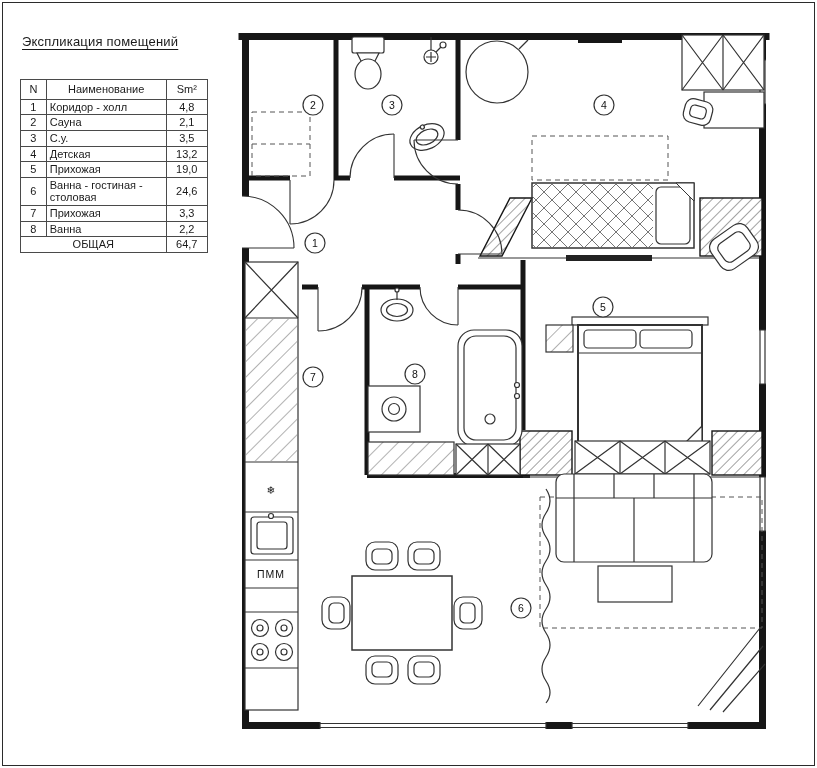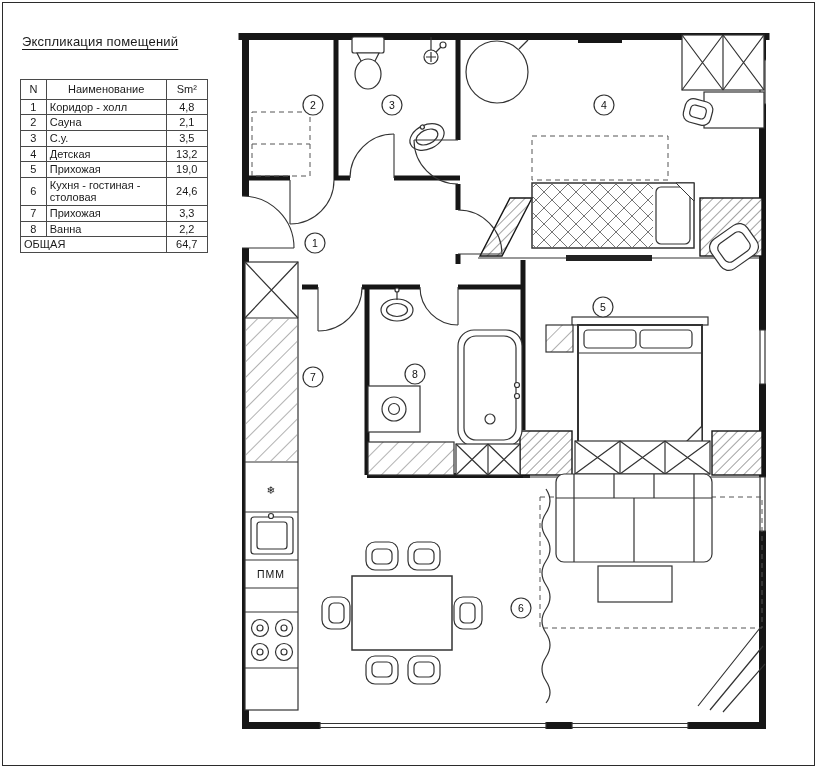--- a/index.html
+++ b/index.html
@@ -9,21 +9,21 @@
   }
   .frame{position:absolute;inset:2px;border:1px solid #2b2b2b;pointer-events:none;}
   .panel{position:absolute;left:20px;top:24px;width:188px;}
   .title{font-size:13px;margin:10px 0 30px 2px;text-decoration:underline;text-underline-offset:3px;letter-spacing:.2px;}
   table.expl{border-collapse:collapse;font-size:11px;width:100%;line-height:1.15;}
   table.expl th, table.expl td{border:1px solid #4a4a4a;padding:1px 3px;font-weight:normal;vertical-align:middle;}
   table.expl th{text-align:center;padding:3px 2px;}
   td.num{text-align:center;width:16px;}
   td.name{width:100px;}
   td.area{width:30px;text-align:center;}
-  td.total-label{text-align:left;padding-right:6px;}
+  td.total-label{text-align:center;padding-right:6px;}
   svg{position:absolute;left:0;top:0;}
   .wall{stroke:#161616;fill:none;}
   .thin{stroke:#333;fill:none;stroke-width:1.2;}
   .furn{stroke:#333;fill:#fff;stroke-width:1.2;}
   .dash{stroke:#555;fill:none;stroke-width:1;stroke-dasharray:5 4;}
   .door{stroke:#333;fill:none;stroke-width:1.1;}
   .lbl{font-family:"Liberation Sans",sans-serif;font-size:10.5px;fill:#111;text-anchor:middle;}
 </style>
 </head>
 <body>
@@ -66,21 +66,21 @@
         <td class="name">Детская</td>
         <td class="area">13,2</td>
       </tr>
       <tr>
         <td class="num">5</td>
         <td class="name">Прихожая</td>
         <td class="area">19,0</td>
       </tr>
       <tr>
         <td class="num">6</td>
-        <td class="name">Кухня - гостиная - столовая</td>
+        <td class="name">Ванна - гостиная - столовая</td>
         <td class="area">24,6</td>
       </tr>
       <tr>
         <td class="num">7</td>
         <td class="name">Прихожая</td>
         <td class="area">3,3</td>
       </tr>
       <tr>
         <td class="num">8</td>
         <td class="name">Ванна</td>

